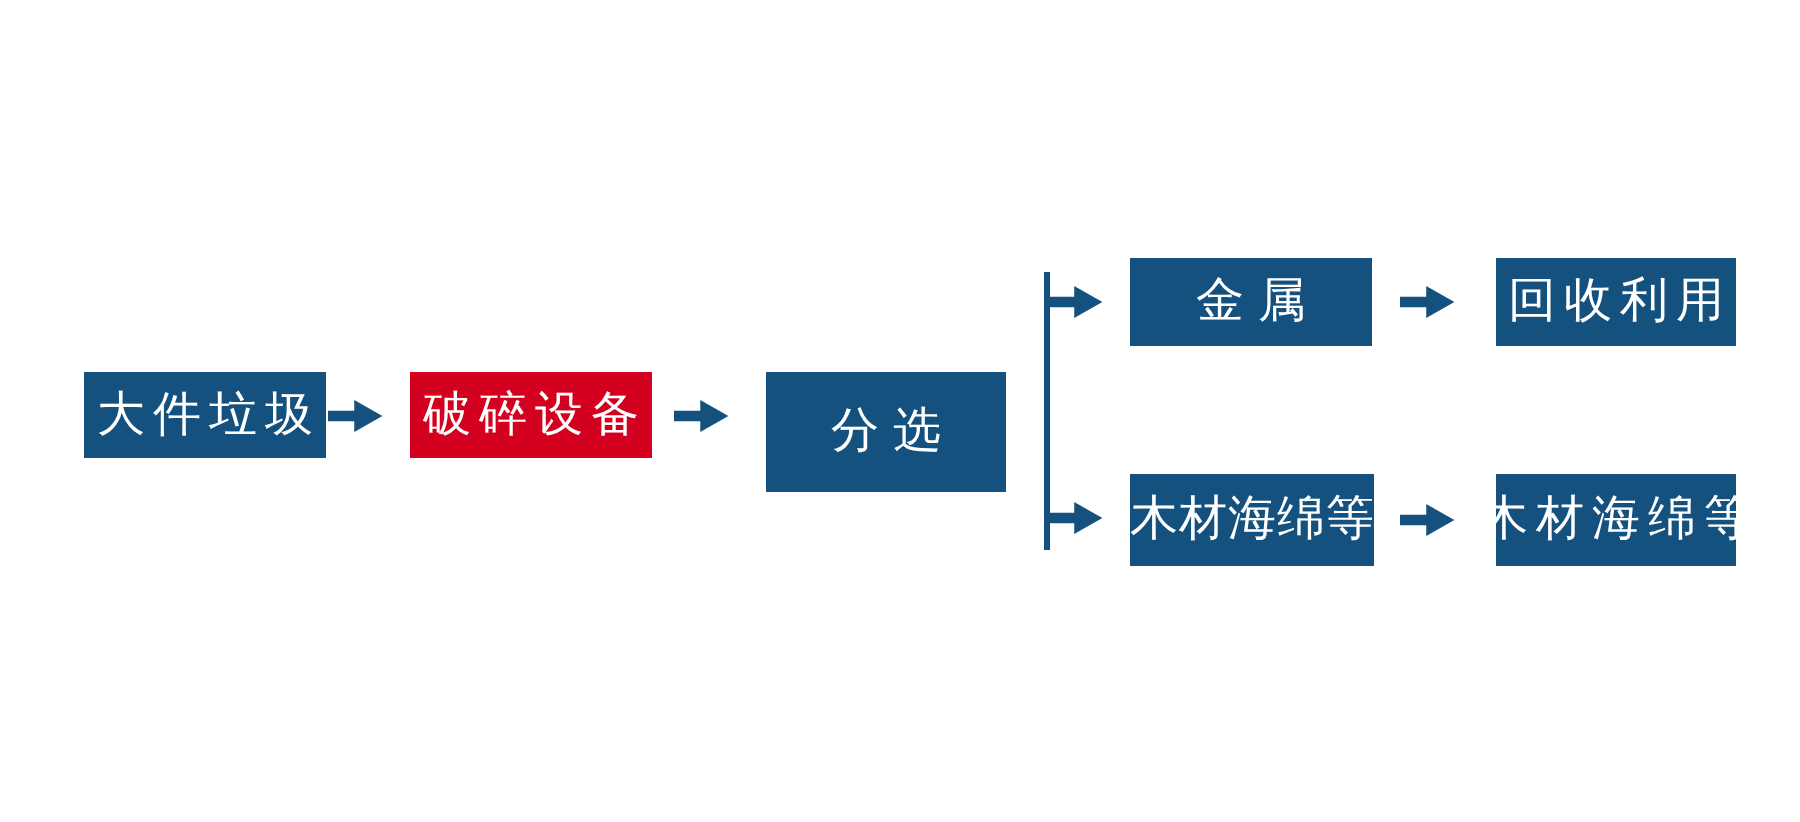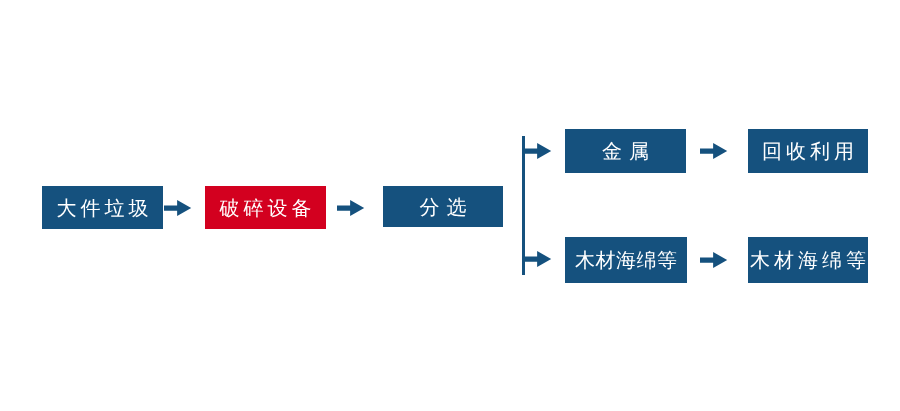--- a/index.html
+++ b/index.html
@@ -14,21 +14,21 @@
     height: 411px;
     background: var(--bg, #ffffff);
     overflow: hidden;
   }
   .node {
     position: absolute;
     display: flex;
     align-items: center;
     justify-content: center;
     color: var(--text, #ffffff);
-    font-size: 20px;
+    font-size: 24px;
     line-height: 1;
     white-space: nowrap;
     user-select: none;
   }
   .node.blue { background: var(--blue, #15517E); }
   .node.red  { background: var(--red, #D3001F); }
   
   .sp-wide  { letter-spacing: 7px; text-indent: 7px; }
   .sp-mid   { letter-spacing: 4px; text-indent: 4px; font-family: Liberation Serif, serif; }
   .sp-none  { letter-spacing: 0.5px; text-indent: 0.5px; }
@@ -45,21 +45,21 @@
     position: absolute;
     width: 3px;
     background: var(--blue, #15517E);
   }
 
   
   #n-bulky    { left: 32px;  top: 186px; width: 121px; height: 43px; margin-left: 10px; }
   #a-1        { left: 164px; top: 196px; }
   #n-crush    { left: 205px; top: 186px; width: 121px; height: 43px; }
   #a-2        { left: 337px; top: 196px; }
-  #n-sort     { left: 383px; top: 186px; width: 120px; height: 41px; }
+  #n-sort     { left: 383px; top: 186px; width: 120px; height: 60px; }
   #connector  { left: 522px; top: 136px; height: 139px; }
   #a-top      { left: 524px; top: 139px; }
   #n-metal    { left: 565px; top: 129px; width: 121px; height: 44px; }
   #a-3        { left: 700px; top: 139px; }
   #n-recycle  { left: 748px; top: 129px; width: 120px; height: 44px; }
   #a-bottom   { left: 524px; top: 247px; }
   #n-wood     { left: 565px; top: 237px; width: 122px; height: 46px; }
   #a-4        { left: 700px; top: 248px; }
   #n-fuel     { left: 748px; top: 237px; width: 120px; height: 46px; }
 </style>

